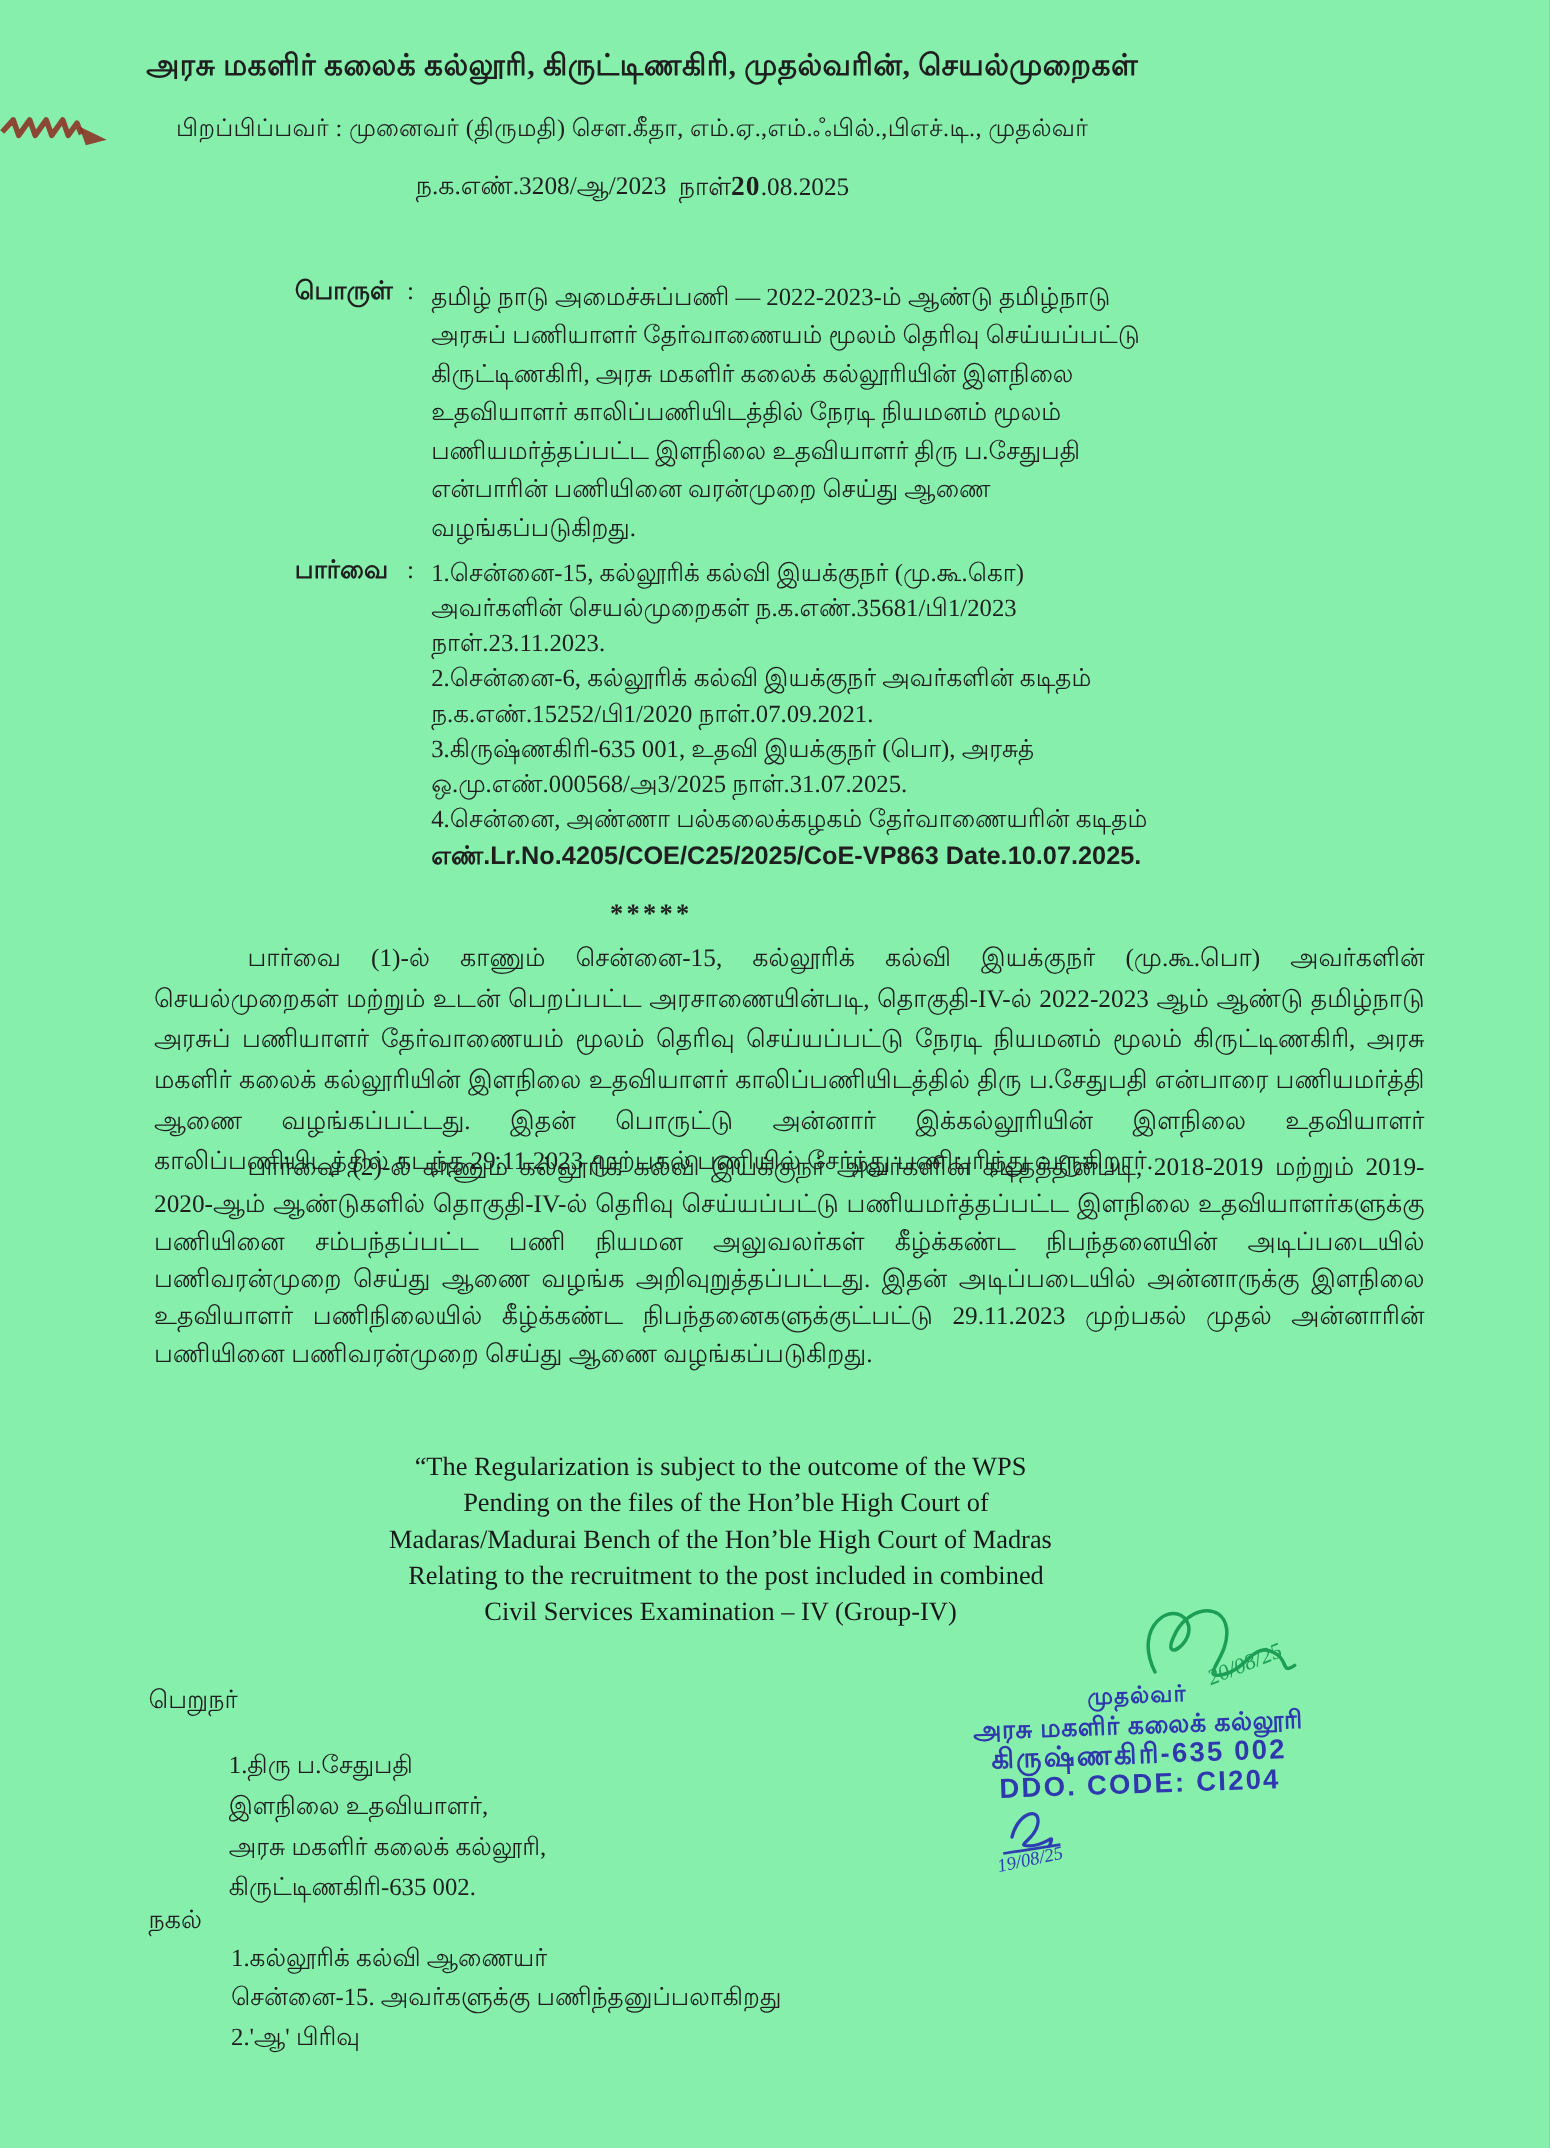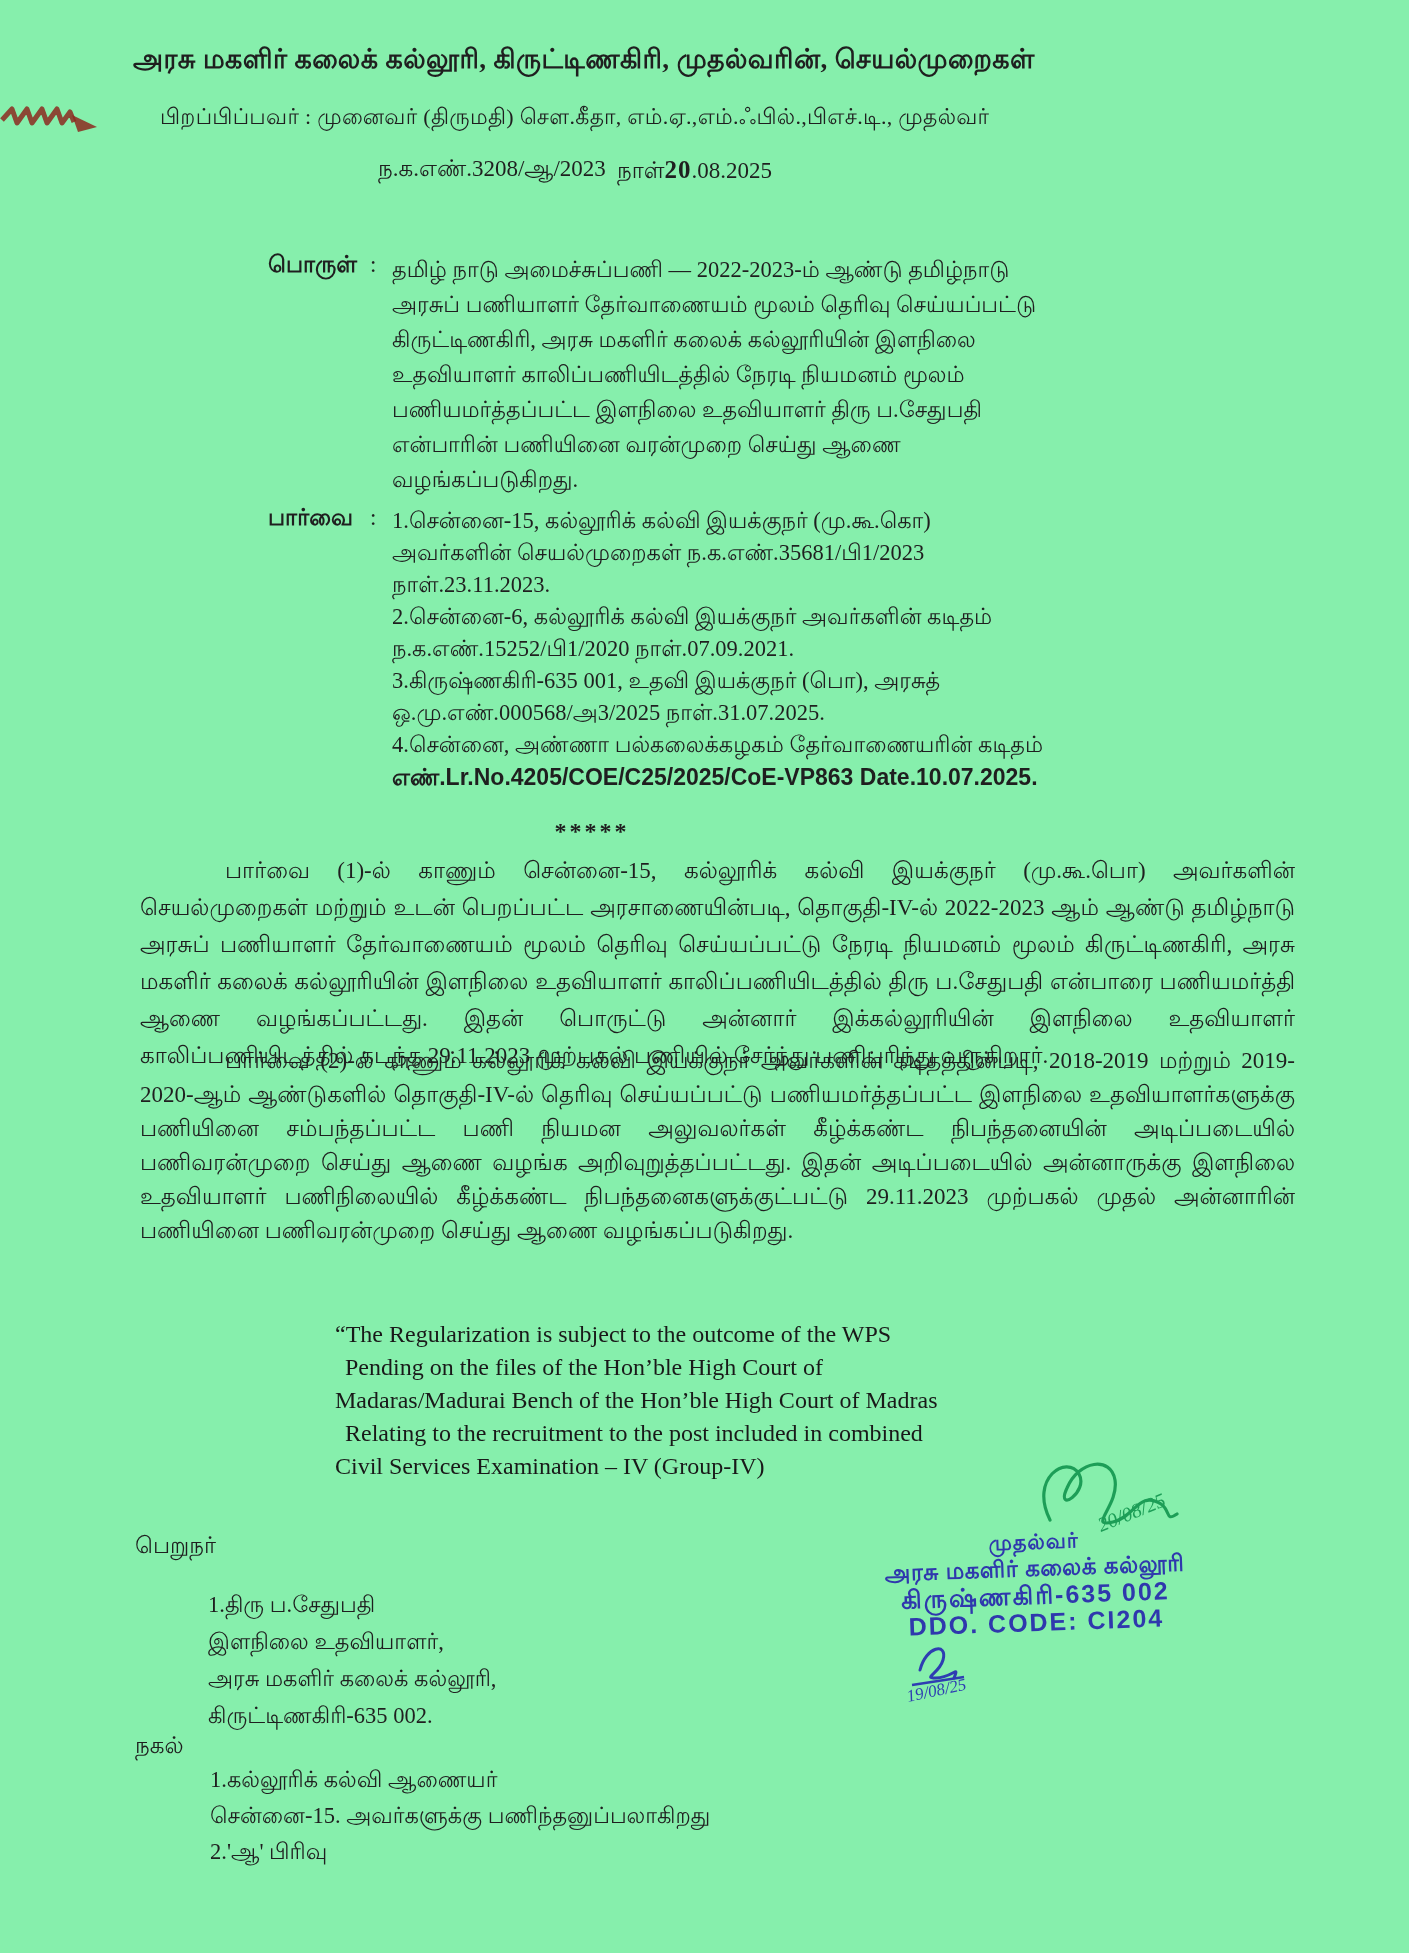--- a/index.html
+++ b/index.html
@@ -45,21 +45,21 @@
     font-size:23px;text-align:justify;text-justify:inter-word;
     text-indent:85px;
   }
   .para1{top:852px;line-height:37px;}
   .para2{top:1044px;line-height:34px;}
 
   .quote-block{
     left:335px;top:1318px;width:640px;
     font-size:24px;line-height:33px;color:#191919;
   }
-  .quote-block div{white-space:nowrap;}
+  .quote-block div{white-space:nowrap;text-align:center;}
   .quote-indent{padding-left:10px;}
 
   .signature-green{left:1015px;top:1448px;}
   .office-stamp{
     left:845px;top:1528px;width:380px;
     text-align:center;color:#2b2fae;
     font-family:"Liberation Sans", sans-serif;font-weight:bold;
     transform:rotate(-2deg);opacity:.95;line-height:27px;
   }
   .stamp-l1{font-size:21px;letter-spacing:1px;}

